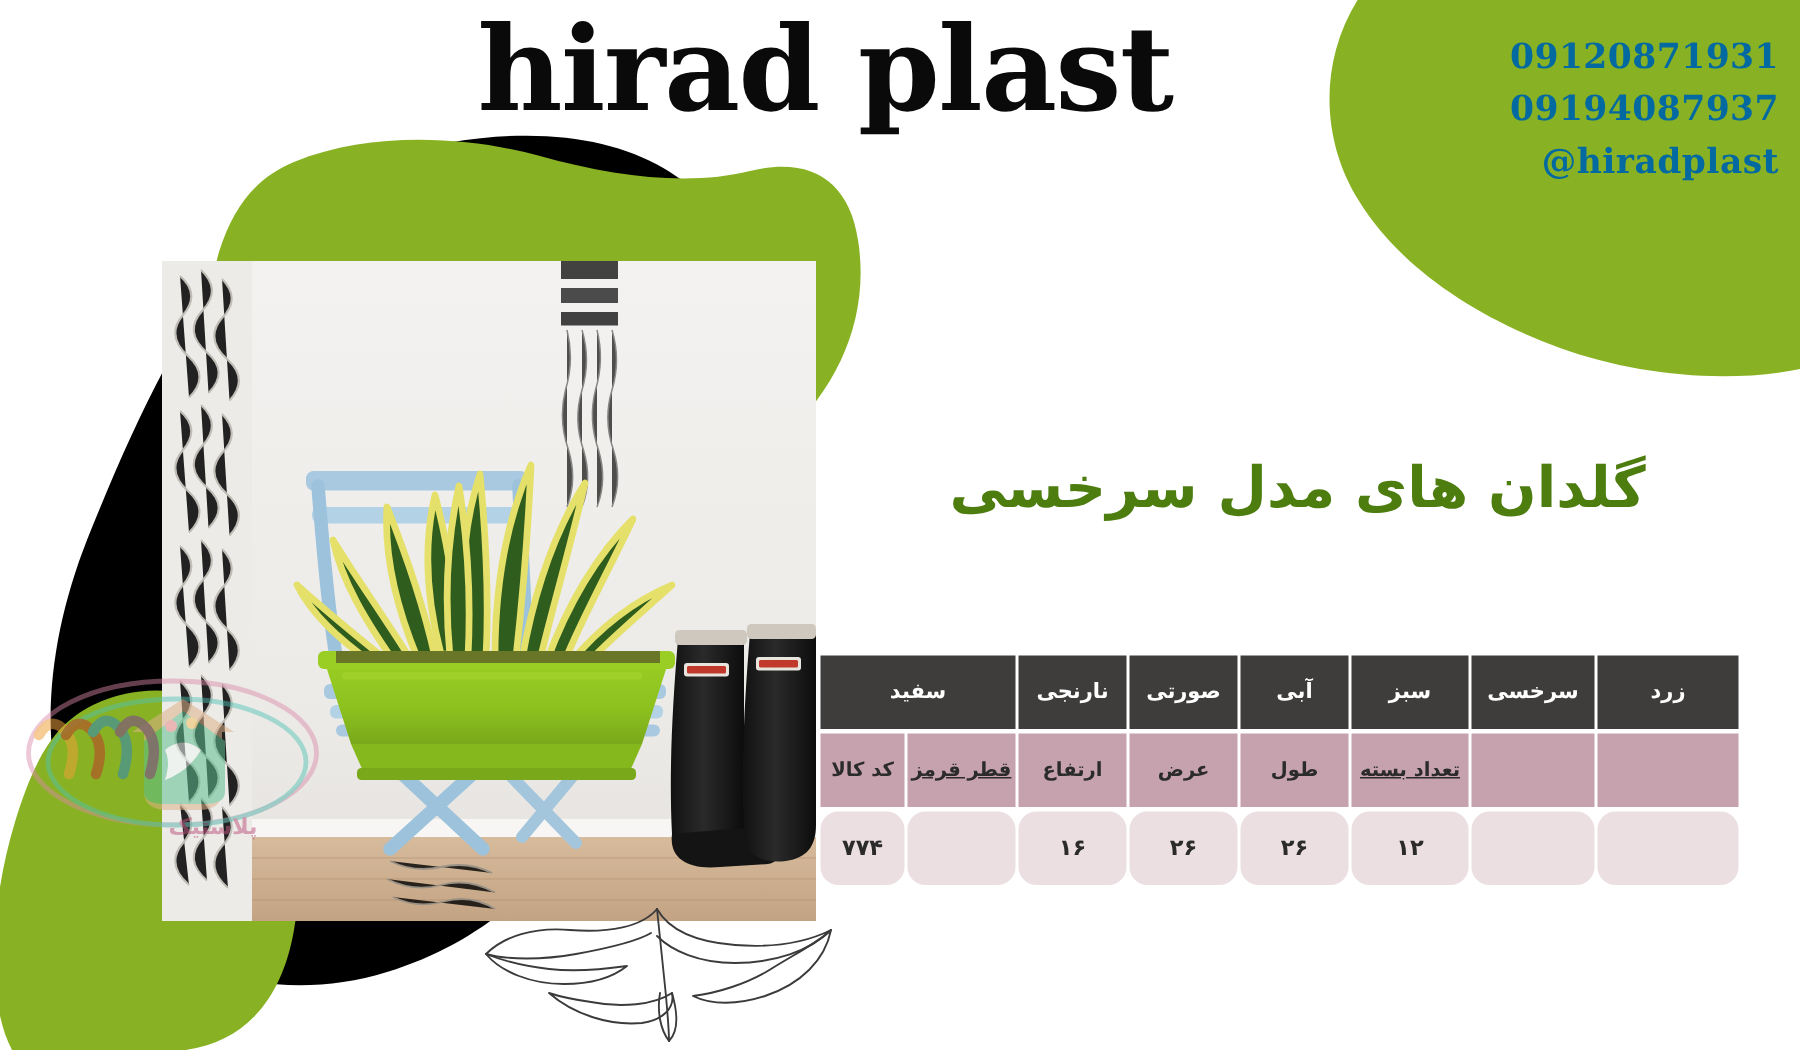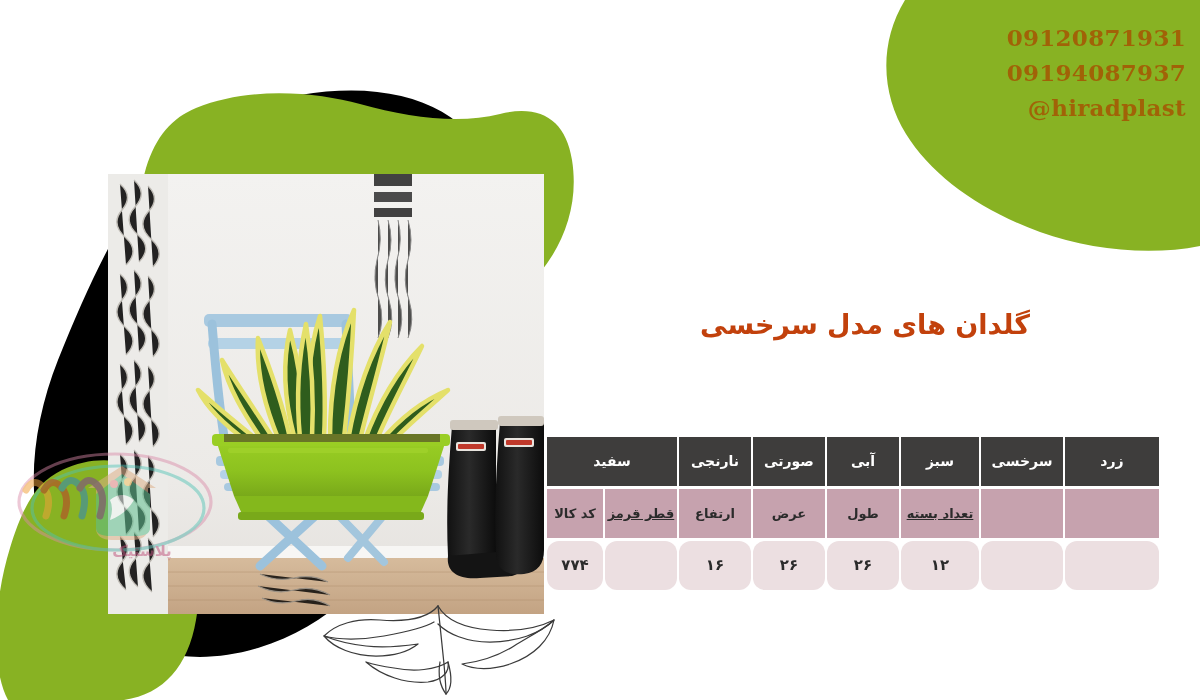--- a/index.html
+++ b/index.html
@@ -40,21 +40,21 @@
 
   
   #contact-block {
     position:absolute;
     right:14px; top:20px;
     width:210px;
     direction:ltr;
     text-align:right;
     font-family:"DejaVu Serif", "Liberation Serif", serif;
     font-weight:700;
-    color:#a16207;
+    color:#0369a1;
   }
   #contact-block .line {
     font-size:23px;
     line-height:35px;
     white-space:nowrap;
     letter-spacing:0.3px;
   }
 
   
   #photo-card {
@@ -88,23 +88,23 @@
     position:absolute;
     right:30px; top:300px;
     width:610px;
     direction:rtl;
     text-align:center;
   }
 
   #product-title {
     font-family:"DejaVu Sans", "Liberation Sans", sans-serif;
     font-weight:700;
-    font-size:27px;
+    font-size:38px;
     line-height:50px;
-    color:#c2410c;
+    color:#4d7c0f;
     white-space:nowrap;
   }
 
   #product-subtitle {
     margin-top:6px;
     font-family:"DejaVu Sans", "Liberation Sans", sans-serif;
     font-weight:700;
     font-size:24px;
     line-height:32px;
     color:#e2908e;
@@ -194,20 +194,21 @@
              C -10 666, -6 600, 10 548
              C 24 502, 38 482, 62 470 Z" fill="#88b223"></path>
 
     <path d="M 905 0
              L 1200 0 L 1200 246
              C 1150 256, 1090 250, 1040 232
              C 980 210, 932 176, 906 134
              C 882 96, 878 44, 905 0 Z" fill="#88b223"></path>
   </svg>
 
+  <div id="brand-title">hirad plast</div>
 
   <div id="contact-block">
     <div class="line">09120871931</div>
     <div class="line">09194087937</div>
     <div class="line">@hiradplast</div>
   </div>
 
   <div id="photo-card">
     <svg viewBox="0 0 436 440" preserveAspectRatio="xMidYMid slice" aria-hidden="true">
       <defs>

